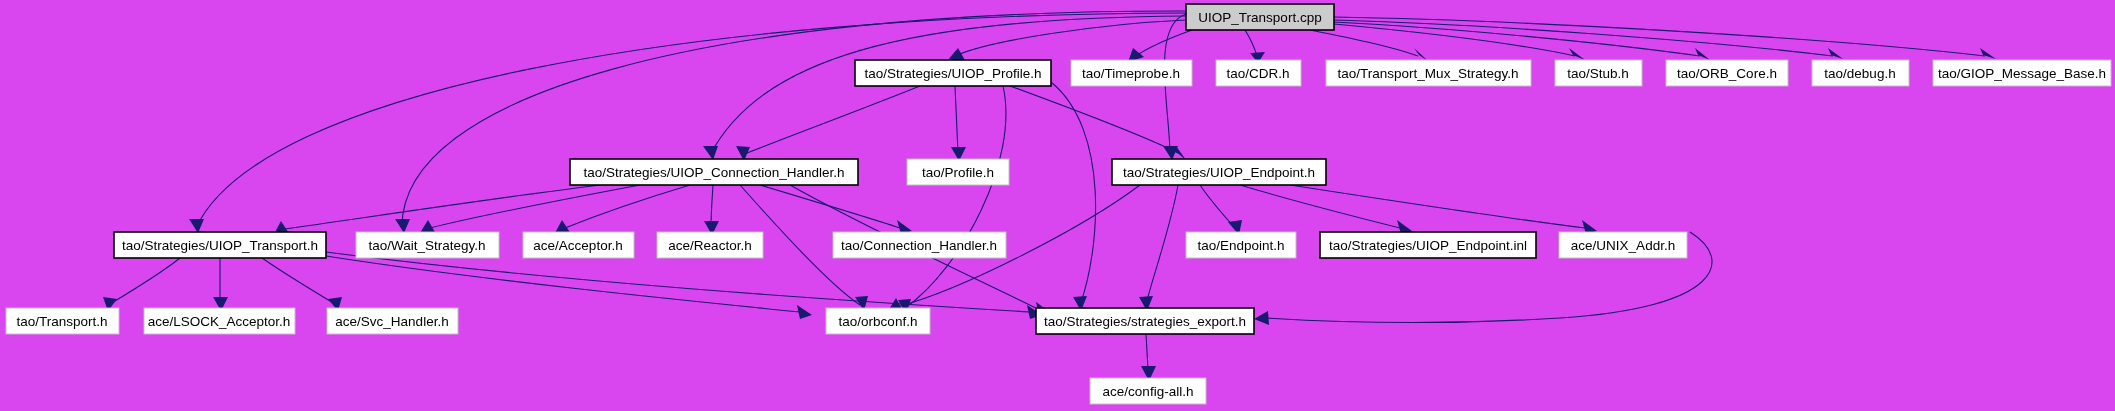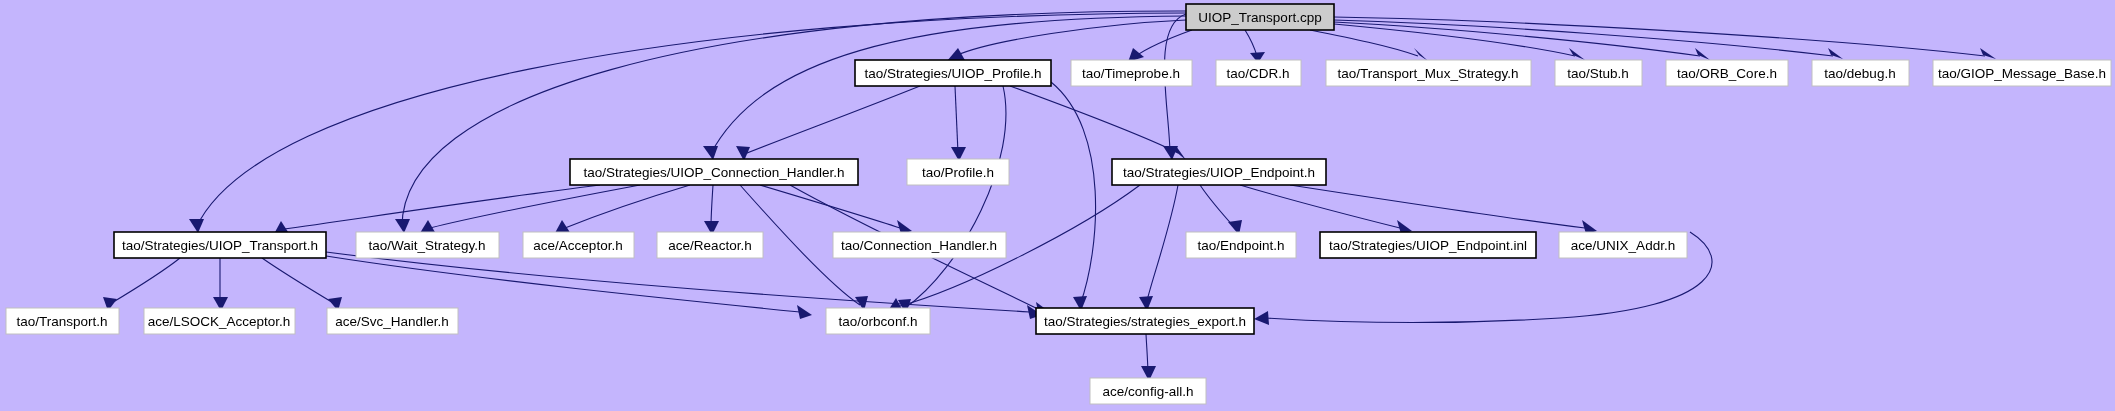--- a/index.html
+++ b/index.html
@@ -4,21 +4,21 @@
 <style>
   html, body {
     margin: 0;
     padding: 0;
     background: #ffffff;
   }
   #graph-root {
     position: relative;
     width: 2115px;
     height: 411px;
-    background: #c4b5fd;
+    background: #d946ef;
     font-family: "Liberation Sans", sans-serif;
     overflow: hidden;
   }
   svg#graph-svg {
     position: absolute;
     left: 0;
     top: 0;
     width: 2115px;
     height: 411px;
     display: block;

